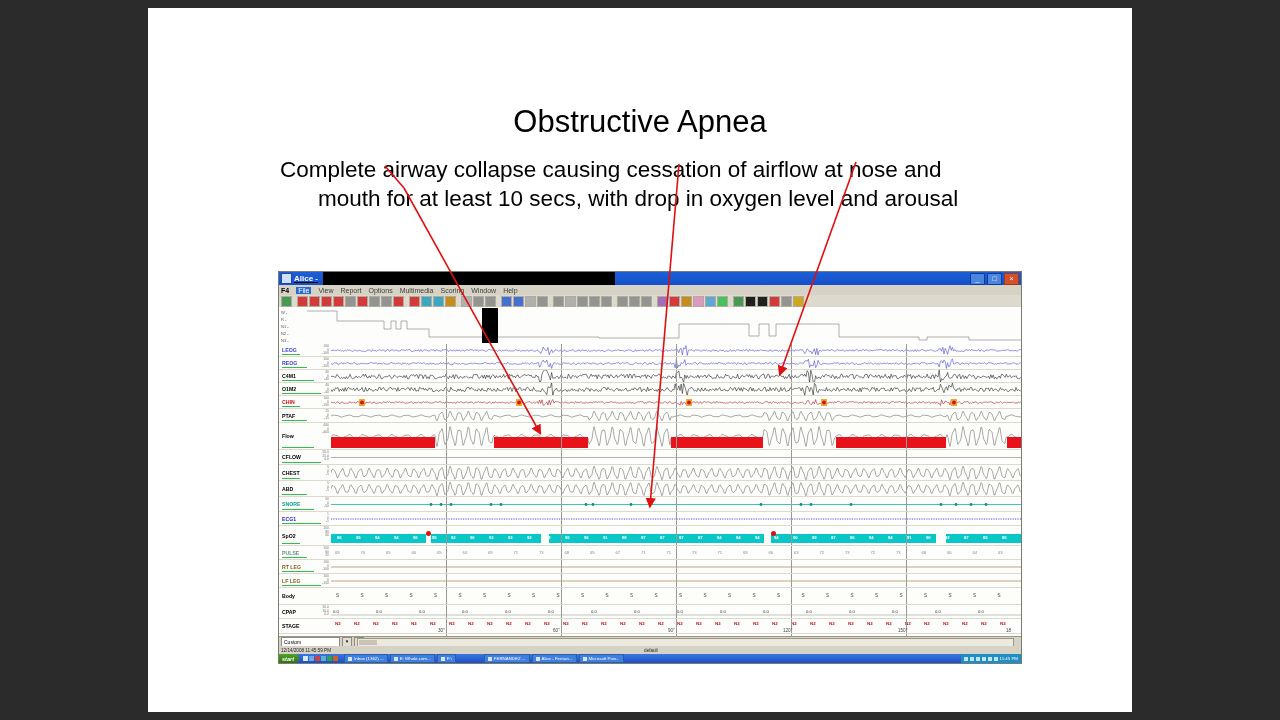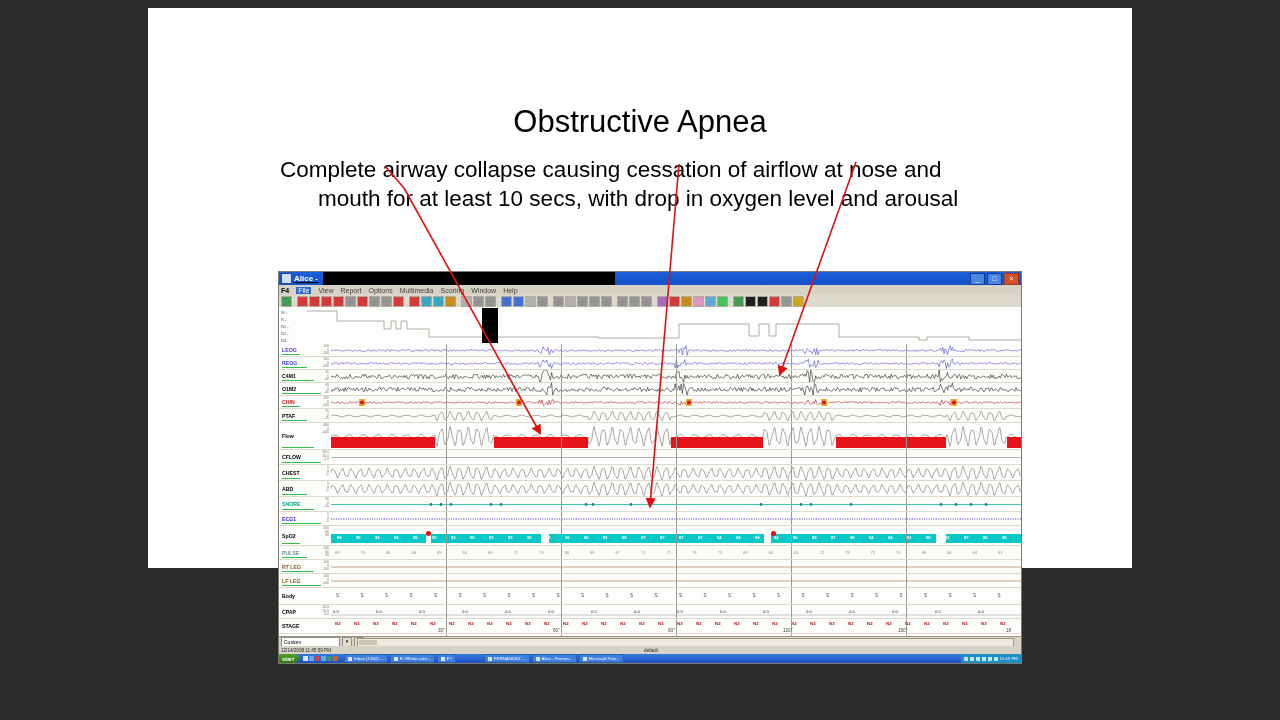--- a/index.html
+++ b/index.html
@@ -3,21 +3,21 @@
 <meta charset="utf-8">
 <title>Obstructive Apnea</title>
 <style>
   html,body{margin:0;padding:0;}
   body{
     width:1280px;height:720px;background:#2b2b2b;
     font-family:"Liberation Sans", sans-serif;
     overflow:hidden;
   }
   .slide-frame{
-    position:absolute;left:148px;top:8px;width:984px;height:560px;
+    position:absolute;left:148px;top:8px;width:984px;height:704px;
     background:#ffffff;
   }
   
   .slide-title{
     position:absolute;left:0;top:96px;width:984px;text-align:center;
     font-size:31px;color:#000;letter-spacing:0px;
   }
   .slide-body{
     position:absolute;left:132px;top:147px;width:710px;
     font-size:22.5px;line-height:29px;color:#000;

